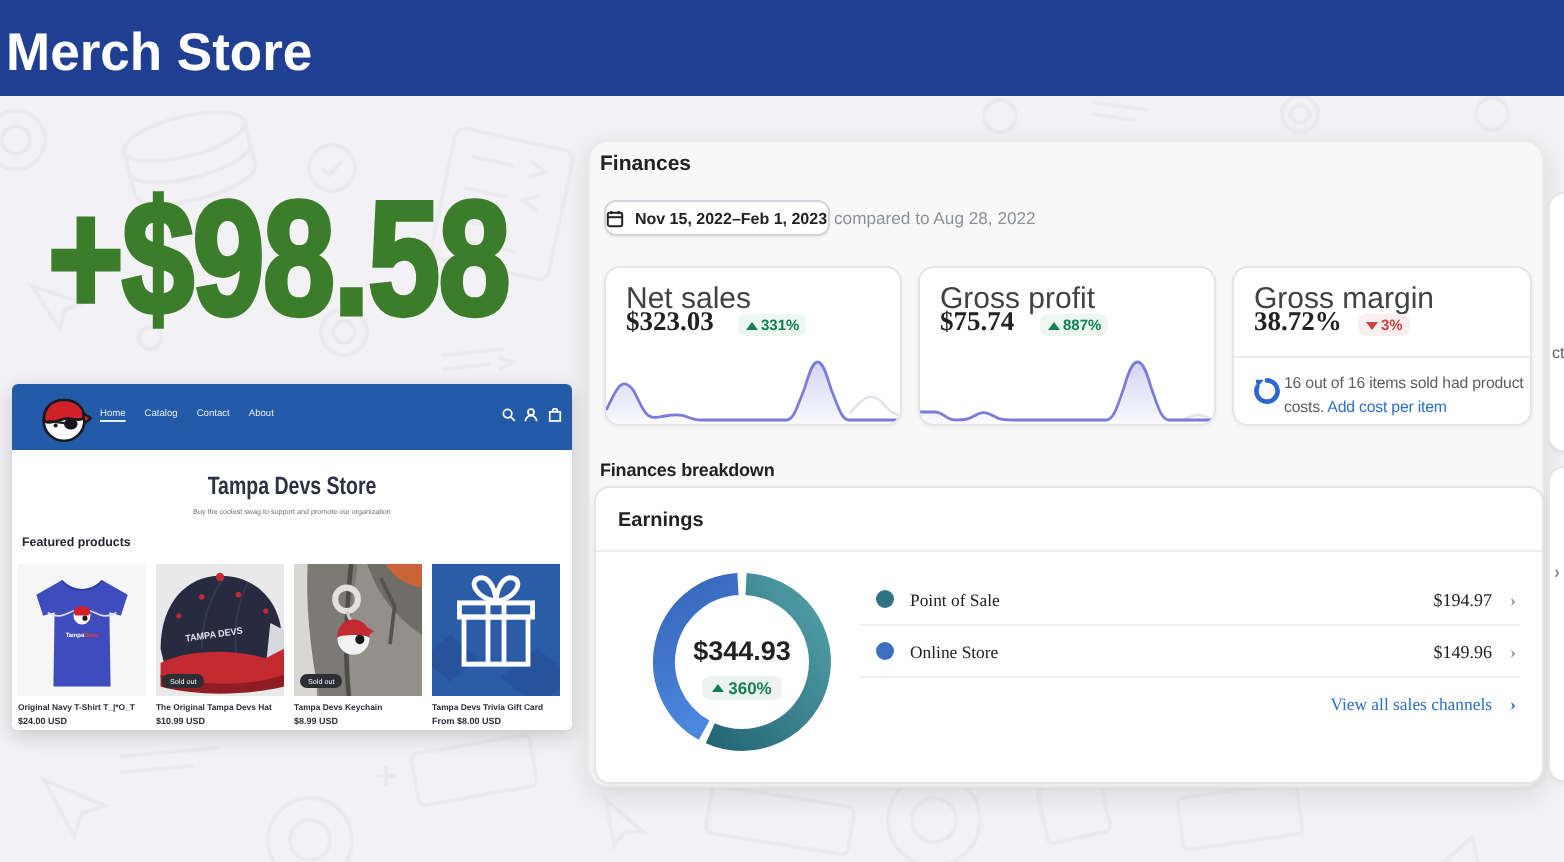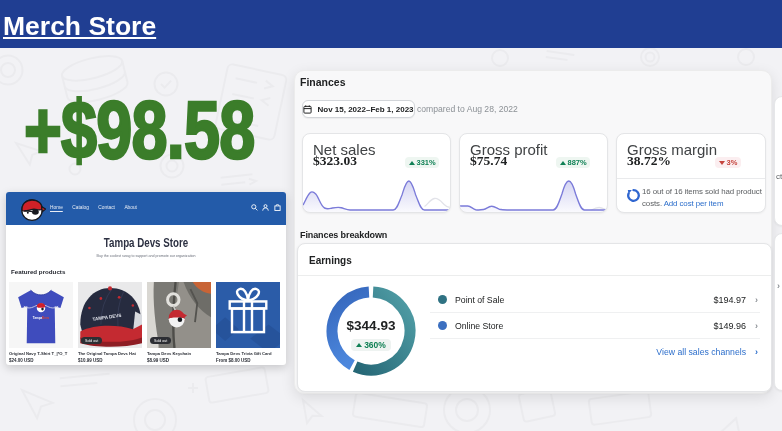--- a/index.html
+++ b/index.html
@@ -1,52 +1,52 @@
 <!DOCTYPE html>
 <html><head><meta charset="utf-8">
 <style>
 *{margin:0;padding:0;box-sizing:border-box;}
 html,body{width:782px;height:431px;overflow:hidden;}
 body{font-family:"Liberation Sans",sans-serif;background:#f2f2f5;position:relative;}
 .abs{position:absolute;}
 
-.hdr{position:absolute;left:0;top:0;width:782px;height:48px;background:#203e92;color:#fff;font-weight:bold;font-size:26.5px;line-height:53px;padding-left:3px;letter-spacing:0;text-decoration:underline;}
+.hdr{position:absolute;left:0;top:0;width:782px;height:48px;background:#203e92;color:#fff;font-weight:bold;font-size:26.5px;line-height:53px;padding-left:3px;letter-spacing:0;}
 
 .big{position:absolute;left:24px;top:84px;color:#3b7d2a;font-weight:bold;font-size:81px;letter-spacing:-1px;-webkit-text-stroke:2.6px #3b7d2a;transform:scaleX(.8);transform-origin:0 0;white-space:nowrap;}
 
 .fin{position:absolute;left:294px;top:70px;width:478px;height:324px;background:#f8f8f9;border:1px solid #ececec;border-radius:10px;box-shadow:0 4px 14px rgba(0,0,0,.10);}
 .fin-title{position:absolute;left:5px;top:5px;font-size:10.5px;font-weight:bold;color:#202223;}
 .datebtn{position:absolute;left:7px;top:29px;width:113px;height:18px;background:#fff;border:1px solid #d2d5d9;border-radius:6px;display:flex;align-items:center;justify-content:center;font-size:8px;font-weight:bold;color:#202223;box-shadow:0 1px 1px rgba(0,0,0,.05);white-space:nowrap;}
 .datebtn svg{margin-right:5px;flex-shrink:0;}
 .cmp{position:absolute;left:122px;top:33px;font-size:8.6px;color:#8c9196;}
 .cards{position:absolute;left:7px;top:62px;width:464px;display:flex;gap:8px;}
 .mcard{position:relative;width:150px;height:80px;background:#fff;border:1px solid #e4e5e7;border-radius:8px;overflow:hidden;box-shadow:0 1px 2px rgba(0,0,0,.05);}
 .mlabel{position:absolute;left:10px;top:7px;font-size:15px;color:#404345;}
 .mval{position:absolute;left:10px;top:19px;font-size:13.5px;font-weight:bold;color:#202223;font-family:Liberation Serif, serif;}
-.pill{position:absolute;top:23px;font-size:7.5px;font-weight:bold;border-radius:4px;padding:1px 3.5px;display:flex;align-items:center;gap:2px;margin-left:36px;}
+.pill{position:absolute;top:23px;font-size:7.5px;font-weight:bold;border-radius:4px;padding:1px 3.5px;display:flex;align-items:center;gap:2px;}
 .pill.up{background:#eef6f1;color:#108055;}
 .pill.down{background:#fbeef0;color:#c5443d;}
 .tri{display:inline-block;width:0;height:0;}
 .tri.u{border-left:3px solid transparent;border-right:3px solid transparent;border-bottom:4px solid #108055;}
 .tri.d{border-left:3px solid transparent;border-right:3px solid transparent;border-top:4px solid #c5443d;}
 .mchart{position:absolute;left:0;bottom:0;width:100%;height:46px;}
 .gm-div{position:absolute;left:0;top:44px;width:100%;border-top:1px solid #e9eaec;}
 .gm-info{position:absolute;left:8px;top:52px;width:141px;font-size:7.9px;color:#5c5f62;line-height:11.5px;letter-spacing:-.1px;}
 .gm-info a{color:#2c6ecb;text-decoration:none;}
 .gm-icon{position:absolute;left:10px;top:55px;}
 .gm-text{margin-left:17px;display:inline-block;width:122px;}
 .fb-title{position:absolute;left:5px;top:159px;font-size:9px;font-weight:bold;color:#202223;letter-spacing:-.1px;}
 
 .earn{position:absolute;left:2px;top:172px;width:475px;height:149px;background:#fff;border:1px solid #e4e5e7;border-radius:8px;box-shadow:0 1px 3px rgba(0,0,0,.08);}
 .earn-h{position:absolute;left:0;top:0;width:100%;height:32px;border-bottom:1px solid #eceded;}
 .earn-title{position:absolute;left:11px;top:11px;font-size:10px;font-weight:bold;color:#202223;}
 .sales-btn{position:absolute;right:0;top:0;width:105px;height:32px;border-left:1px solid #eceded;display:flex;align-items:center;padding:0 0 0 10px;gap:4px;font-size:8px;color:#202223;}
 .caret{width:0;height:0;border-left:3.5px solid transparent;border-right:3.5px solid transparent;border-top:4px solid #5c5f62;margin-left:2px;}
 .legend{position:absolute;left:132px;top:43px;width:330px;}
-.lrow{display:flex;align-items:center;height:26px;border-bottom:1px solid #eff0f1;font-size:8.7px;color:#202223;}
+.lrow{display:flex;align-items:center;height:26px;border-bottom:1px solid #eff0f1;font-size:8.7px;color:#202223;font-family:Liberation Serif, serif;}
 .ldot{width:9px;height:9px;border-radius:50%;margin:0 8px 0 8px;}
 .lval{margin-left:auto;font-size:9px;color:#202223;}
 .lchev{color:#8c9196;font-size:9px;margin:0 2px 0 9px;font-weight:bold;}
 .lrow.link{border-bottom:none;justify-content:flex-end;}
 .lrow.link a{color:#2c6ecb;text-decoration:none;font-size:8.7px;}
 .donut{position:absolute;left:28px;top:42px;}
 .donut-txt{position:absolute;left:28px;top:42px;width:90px;text-align:center;}
 .dval{font-size:13.5px;font-weight:bold;color:#202223;margin-top:32px;}
 .dpill{display:inline-flex;align-items:center;gap:2px;background:#eef3f1;color:#108055;font-size:8.5px;font-weight:bold;border-radius:4px;padding:1px 5px;margin-top:2px;}
 

